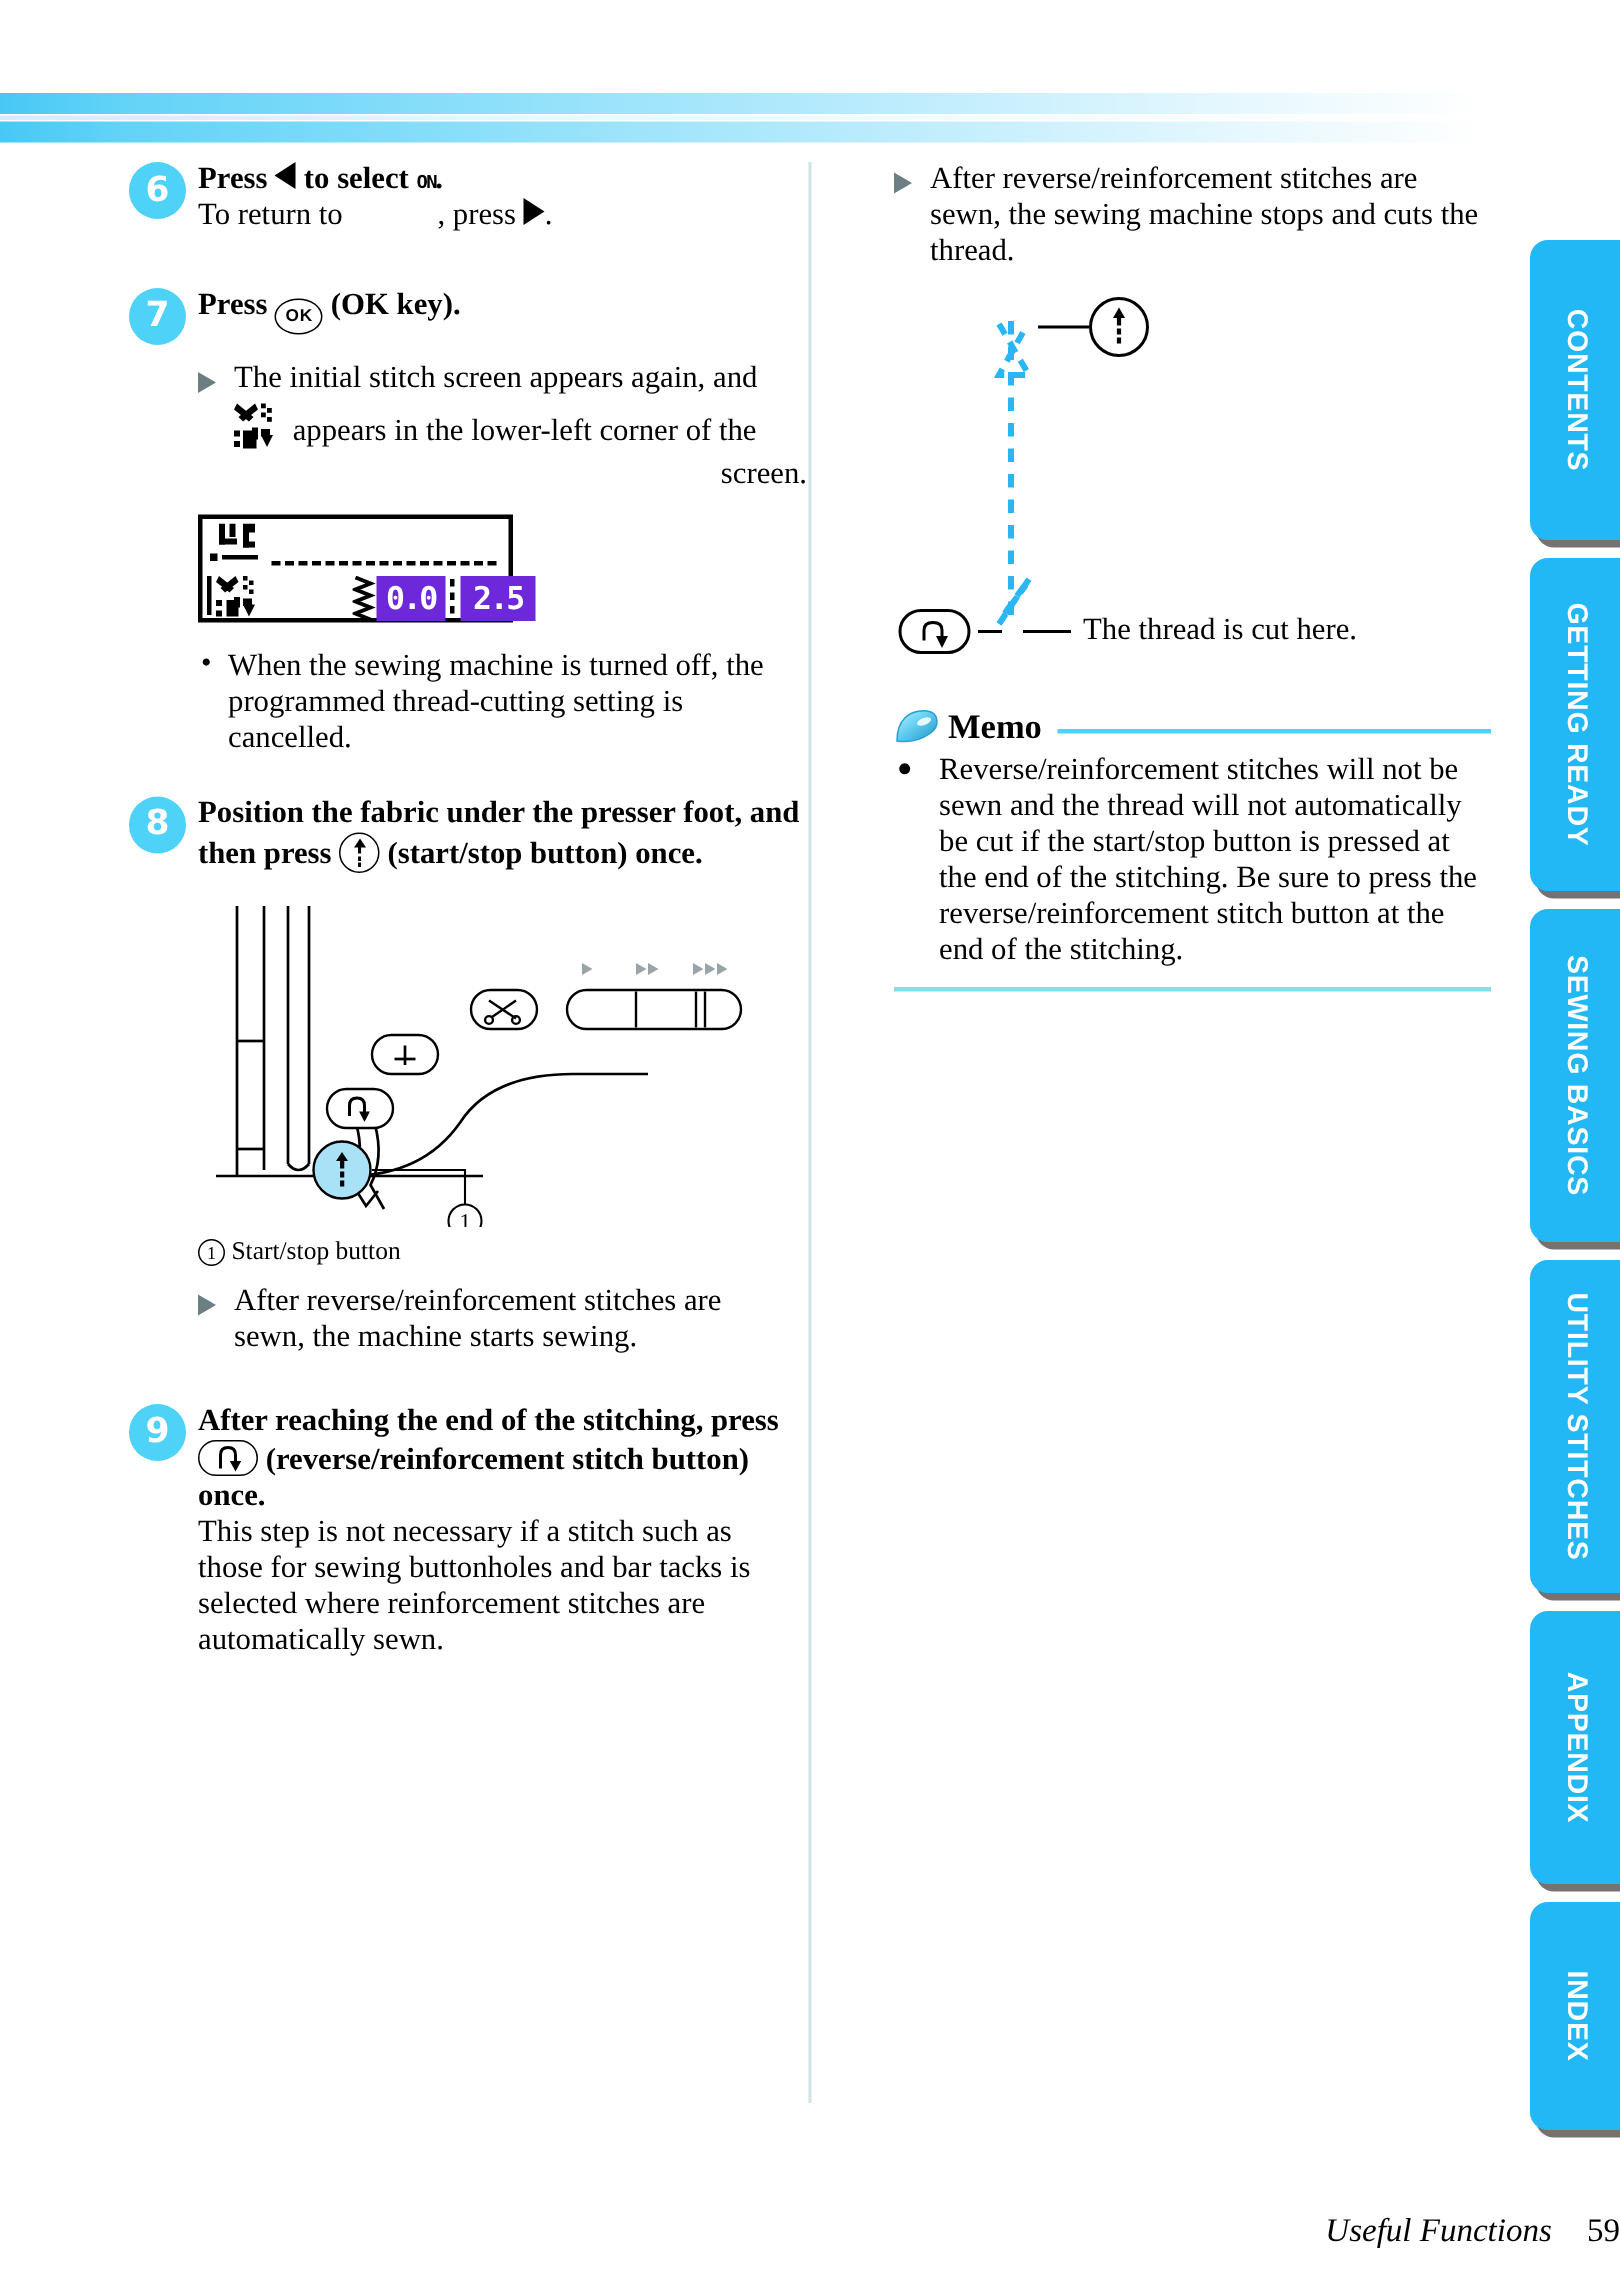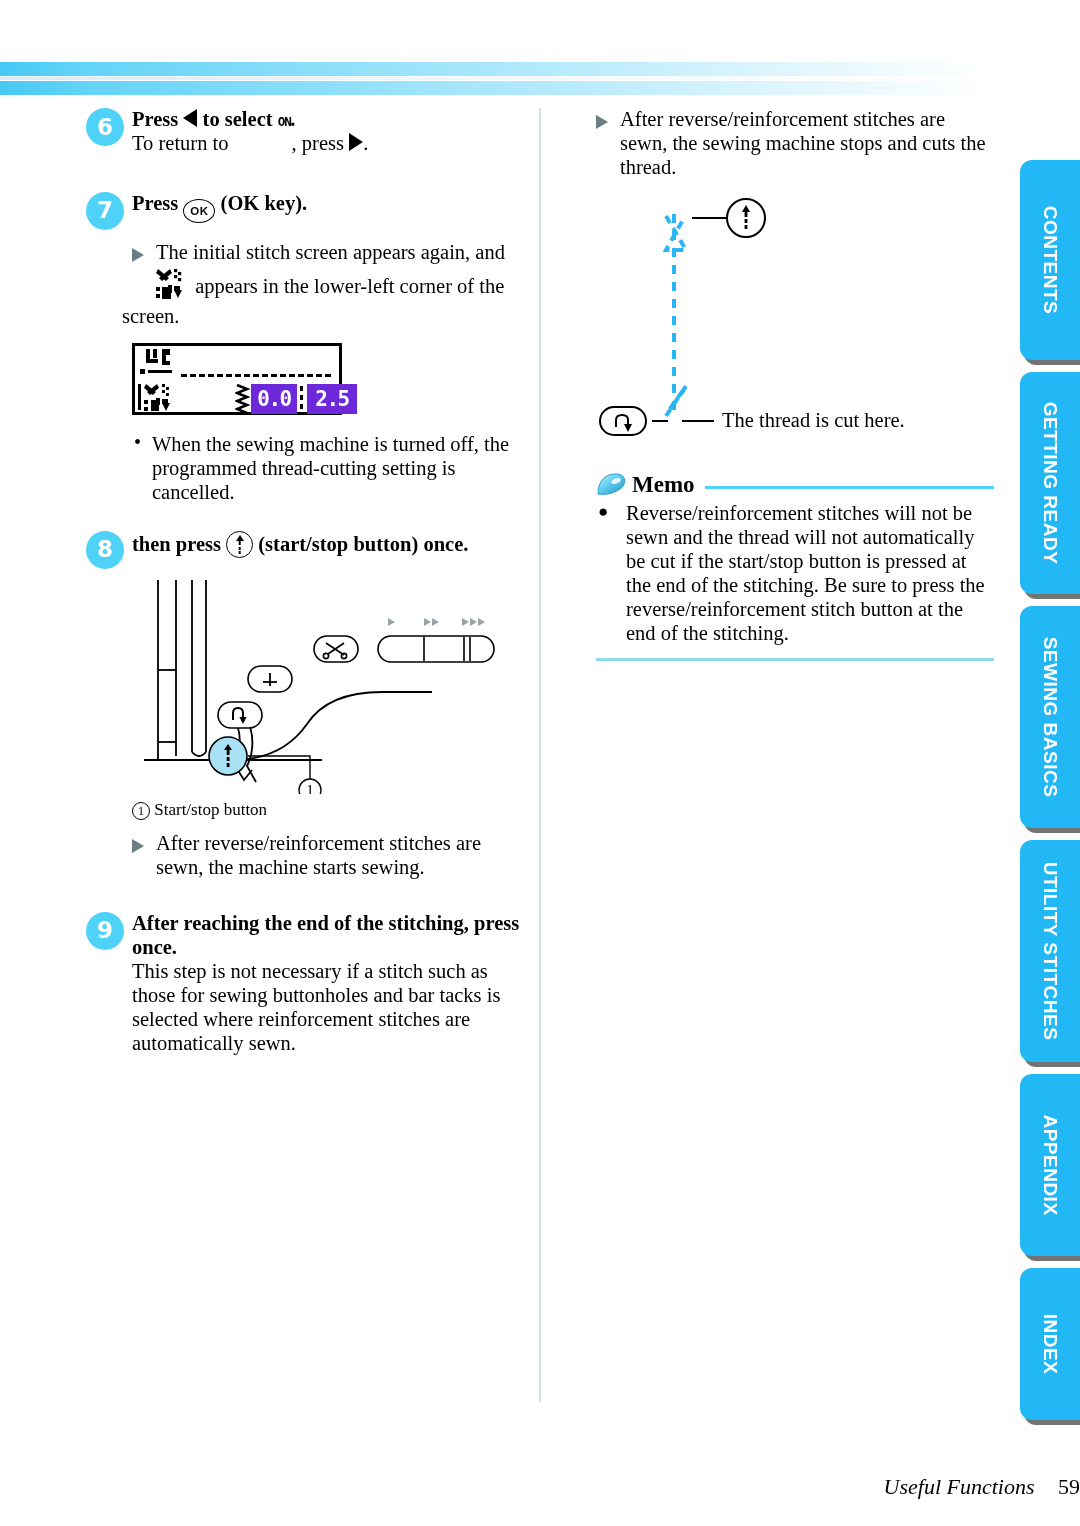--- a/index.html
+++ b/index.html
@@ -272,21 +272,21 @@
             <rect x="0" y="27" width="4" height="4"></rect>
             <rect x="6" y="20" width="9" height="12"></rect>
             <polygon points="16,18 16,26 12,26 12,18"></polygon>
             <polygon points="18,23 26,23 22,31"></polygon>
             <rect x="18" y="19" width="6" height="5"></rect>
           </g>
         </svg>
       </span>
       <span>appears in the lower-left corner of the</span>
     </div>
-    <div style="margin-left:36px; font-size:20.5px; line-height:1.17;">screen.</div>
+    <div style="margin-left:62px; font-size:20.5px; line-height:1.17;text-align:right;">screen.</div>
 
     <div class="lcd">
       <span class="presser">
         <svg width="42" height="30" viewBox="0 0 42 30">
           <g fill="#000">
             <rect x="6" y="0" width="4" height="14"></rect>
             <rect x="13" y="0" width="4" height="9"></rect>
             <rect x="22" y="0" width="4" height="16"></rect>
             <rect x="6" y="10" width="12" height="4"></rect>
             <rect x="22" y="12" width="8" height="4"></rect>
@@ -328,20 +328,21 @@
           <i></i>
         </div>
       <div class="lcd-val v2">2.5</div>
     </div>
 
     <div class="dbullet" style="margin-top:18px; width:390px;">When the sewing machine is turned off, the programmed thread-cutting setting is cancelled.</div>
 
     <div class="step" style="margin-top:26px;">
       <div class="step-badge">8</div>
       <div class="step-body step-head">
+        <div>Position the fabric under the presser foot, and</div>
         <div>
           <span>then press</span>
           <span class="keycirc round">
             <span class="g-startstop">
               <span class="arr"></span>
                 <span class="stem"></span>
               <span class="dash1"></span>
                 <span class="dash2"></span>
             </span>
           </span>
@@ -433,20 +434,33 @@
       <span class="circnum">1</span>
       <span>Start/stop button</span>
     </div>
 
     <div class="abullet" style="margin-top:12px; width:360px;">After reverse/reinforcement stitches are sewn, the machine starts sewing.</div>
 
     <div class="step" style="margin-top:32px;">
       <div class="step-badge">9</div>
       <div class="step-body">
         <div class="step-head">After reaching the end of the stitching, press</div>
+        <div class="step-head">
+          <span class="keycirc oval">
+            <span class="g-reverse">
+              <svg width="22" height="20" viewBox="0 0 22 20">
+                <g stroke="#000" stroke-width="2" fill="none">
+                  <path d="M6 17 L6 8 Q6 3 11 3 Q16 3 16 8 L16 14"></path>
+                </g>
+                <polygon points="12.2,12 19.8,12 16,19" fill="#000"></polygon>
+              </svg>
+            </span>
+          </span>
+          <span>(reverse/reinforcement stitch button)</span>
+        </div>
         <div class="step-head">once.</div>
         <div class="step-sub" style="width:390px;">This step is not necessary if a stitch such as those for sewing buttonholes and bar tacks is selected where reinforcement stitches are automatically sewn.</div>
       </div>
     </div>
 
   </div>
 
   <div class="col col-right">
 
     <div class="abullet" style="width:390px;">After reverse/reinforcement stitches are sewn, the sewing machine stops and cuts the thread.</div>

